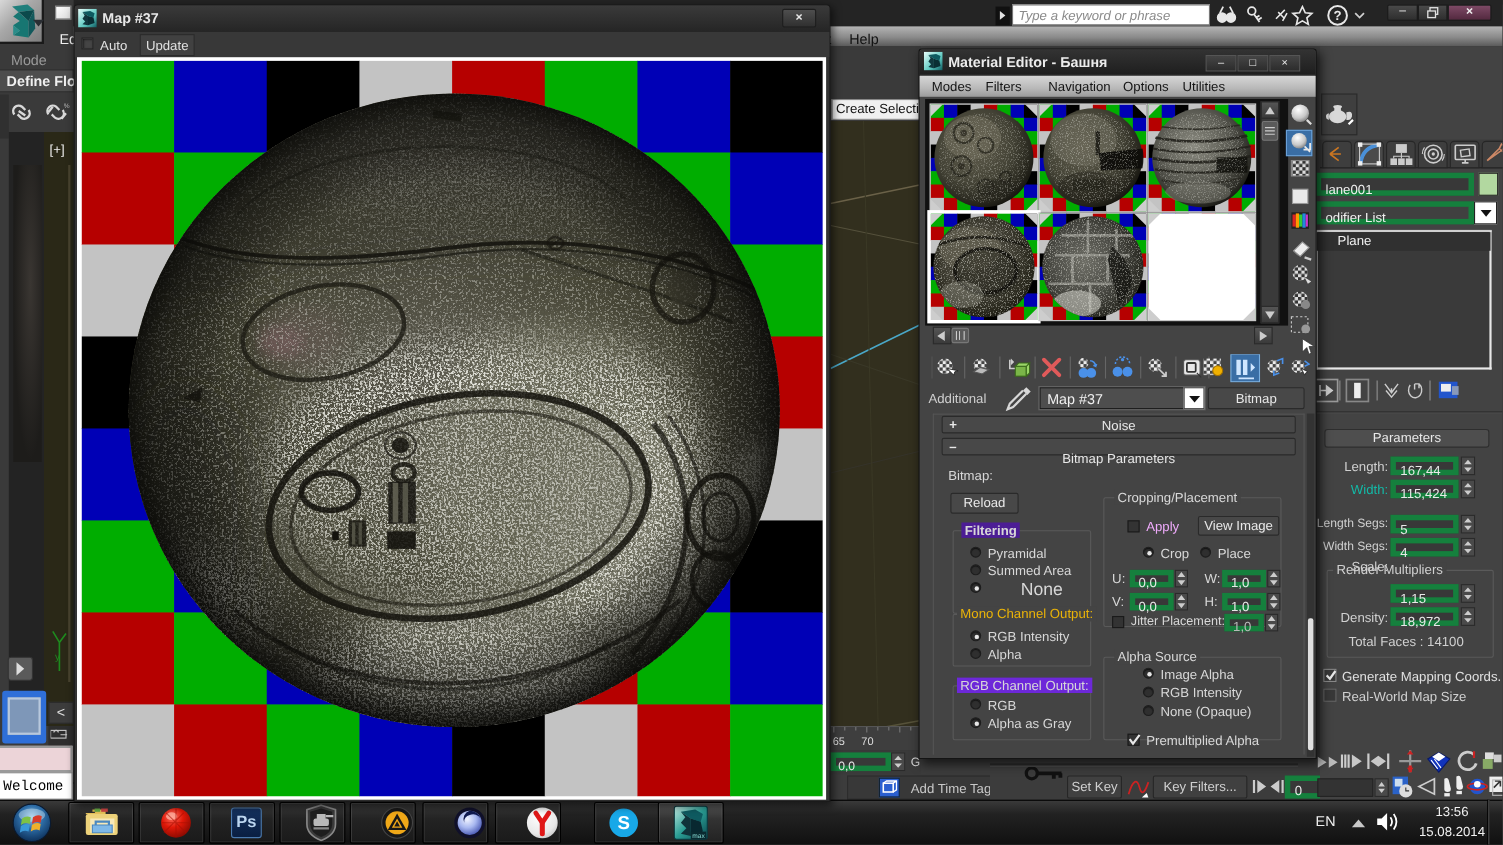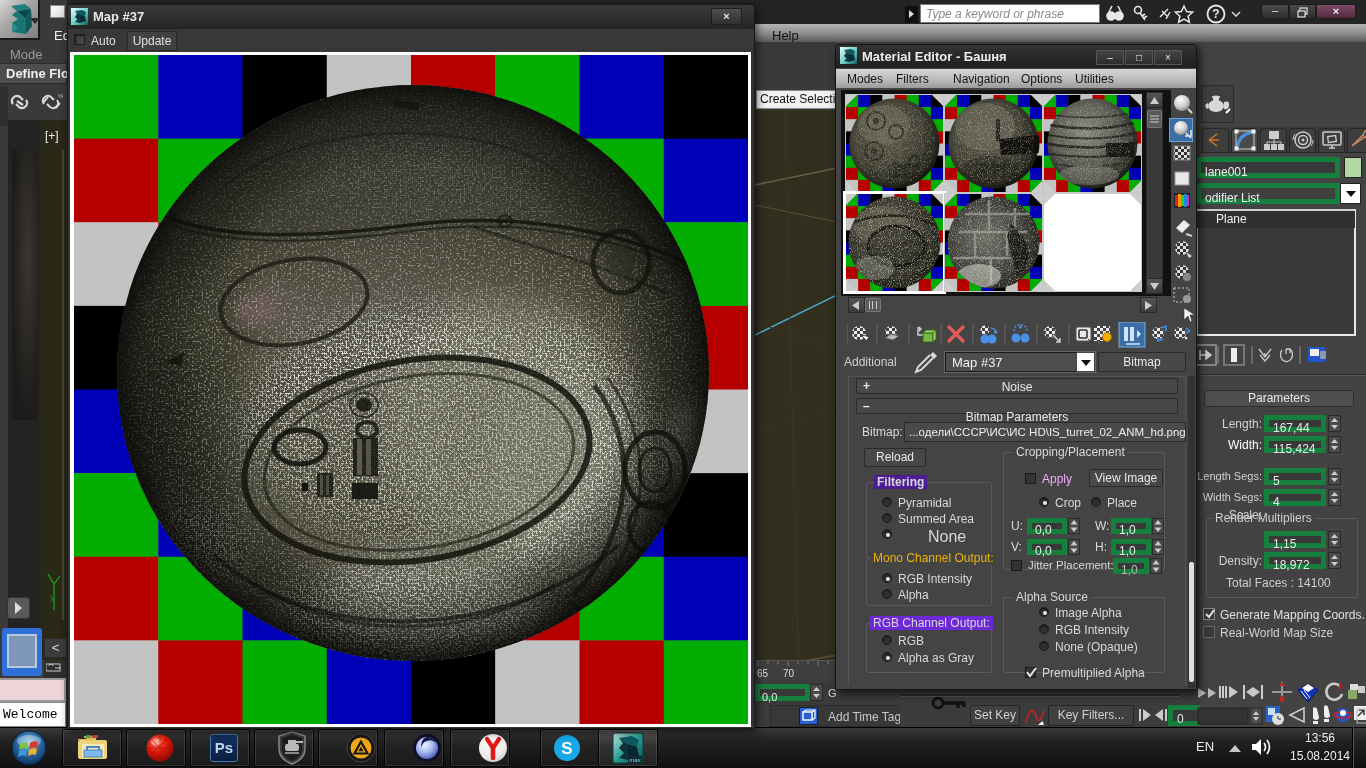--- a/index.html
+++ b/index.html
@@ -229,21 +229,21 @@
       <rect x="124" y="9" width="6" height="8" fill="#8899bb"></rect>
 </svg>
 <div class="abs" style="left:1196px;top:374px;width:170px;height:2px;background:#2a2a2a;border-bottom:1px solid #555;"></div>
 <div class="abs" style="left:1204px;top:390px;width:150px;height:17px;background:#4e4e4e;border:1px solid #2e2e2e;border-radius:3px;color:#e8e8e8;font-size:12px;text-align:center;line-height:15px;">Parameters</div>
 <div class="abs tx" style="left:1206px;top:417px;width:56px;text-align:right;font-size:12px;color:#d0d0d0;">Length:</div>
 <div class="abs fld" style="left:1264px;top:415px;width:62px;height:17px;font-size:12px;padding:1px 0 0 4px;">167,44</div>
 <div class="abs" style="left:1328px;top:415px;width:13px;height:17px;background:#4a4a4a;border:1px solid #2a2a2a;"></div>
 <svg class="abs" style="left:1330px;top:417px;" width="9" height="13" viewBox="0 0 9 13">
       <path d="M4.5,1 L8,5 H1 Z M4.5,12 L1,8 H8 Z" fill="#ccc"></path>
     </svg>
-<div class="abs tx" style="left:1206px;top:438px;width:56px;text-align:right;font-size:12px;color:#ffffff;">Width:</div>
+<div class="abs tx" style="left:1206px;top:438px;width:56px;text-align:right;font-size:12px;color:#14b8a6;">Width:</div>
 <div class="abs fld" style="left:1264px;top:436px;width:62px;height:17px;font-size:12px;padding:1px 0 0 4px;">115,424</div>
 <div class="abs" style="left:1328px;top:436px;width:13px;height:17px;background:#4a4a4a;border:1px solid #2a2a2a;"></div>
 <svg class="abs" style="left:1330px;top:438px;" width="9" height="13" viewBox="0 0 9 13">
       <path d="M4.5,1 L8,5 H1 Z M4.5,12 L1,8 H8 Z" fill="#ccc"></path>
     </svg>
 <div class="abs tx" style="left:1192px;top:470px;width:70px;text-align:right;font-size:11px;color:#d0d0d0;">Length Segs:</div>
 <div class="abs fld" style="left:1264px;top:468px;width:62px;height:17px;font-size:12px;padding:1px 0 0 4px;">5</div>
 <div class="abs" style="left:1328px;top:468px;width:13px;height:17px;background:#4a4a4a;border:1px solid #2a2a2a;"></div>
 <svg class="abs" style="left:1330px;top:470px;" width="9" height="13" viewBox="0 0 9 13">
       <path d="M4.5,1 L8,5 H1 Z M4.5,12 L1,8 H8 Z" fill="#ccc"></path>
@@ -1516,21 +1516,20 @@
 <div class="abs" style="left:848px;top:376px;width:338px;height:310px;border:1px solid #555;border-bottom:none;"></div>
 <div class="abs" style="left:856px;top:378px;width:322px;height:16px;background:#484848;border:1px solid #2a2a2a;border-radius:2px;color:#e8e8e8;font-size:12px;">
       <span style="position:absolute;left:6px;top:0px;font-weight:bold;">+</span>
       <span style="position:absolute;left:50%;transform:translateX(-50%);top:1px;">Noise</span>
     </div>
 <div class="abs" style="left:856px;top:398px;width:322px;height:16px;background:#484848;border:1px solid #2a2a2a;border-radius:2px;color:#e8e8e8;font-size:12px;">
       <span style="position:absolute;left:6px;top:0px;font-weight:bold;">–</span>
       <span style="position:absolute;left:50%;transform:translateX(-50%);top:11px;">Bitmap Parameters</span>
     </div>
 <div class="abs tx" style="left:862px;top:425px;font-size:12px;color:#d8d8d8;">Bitmap:</div>
-<div class="abs" style="left:904px;top:422px;width:282px;height:20px;background:#4a4a4a;border:1px solid #2a2a2a;color:#ececec;font-size:11.5px;padding:3px 0 0 4px;white-space:nowrap;overflow:hidden;">...одели\СССР\ИС\ИС HD\IS_turret_02_ANM_hd.png</div>
 <div class="abs" style="left:864px;top:448px;width:62px;height:19px;background:#484848;border:1px solid #2a2a2a;border-radius:2px;color:#e8e8e8;font-size:12px;text-align:center;line-height:17px;">Reload</div>
 <div class="abs" style="left:866px;top:482px;width:126px;height:76px;border:1px solid #5a5a5a;border-radius:2px;"></div>
 <div class="abs" style="left:874px;top:475px;background:#4c1d95;padding:0 3px;font-size:12px;color:#d8d8d8;white-space:nowrap;font-weight:bold;">Filtering</div>
 <div class="abs rad" style="left:882px;top:497px;"></div>
 <div class="abs" style="left:898px;top:496px;font-size:12px;color:#d8d8d8;white-space:nowrap;">Pyramidal</div>
 <div class="abs rad" style="left:882px;top:513px;"></div>
 <div class="abs" style="left:898px;top:512px;font-size:12px;color:#d8d8d8;white-space:nowrap;">Summed Area</div>
 <div class="abs rad radon" style="left:882px;top:529px;"></div>
 <div class="abs" style="left:928px;top:528px;font-size:16px;color:#d8d8d8;white-space:nowrap;">None</div>
 <div class="abs" style="left:866px;top:558px;width:126px;height:48px;border:1px solid #5a5a5a;border-radius:2px;"></div>

